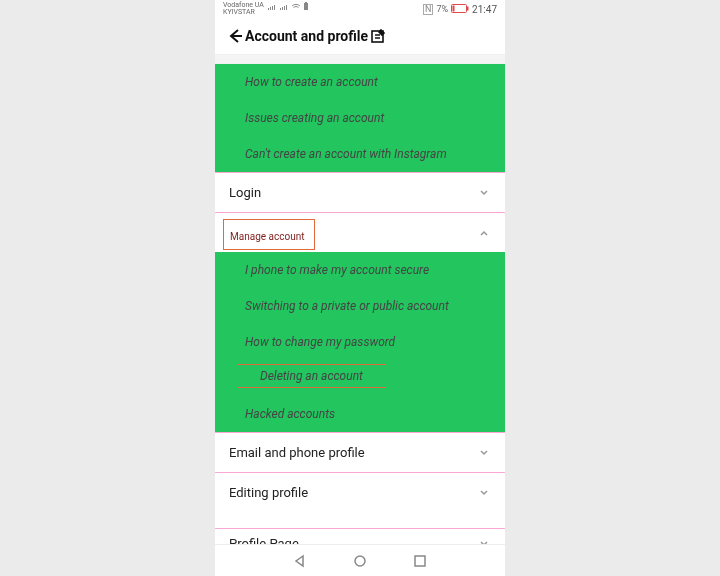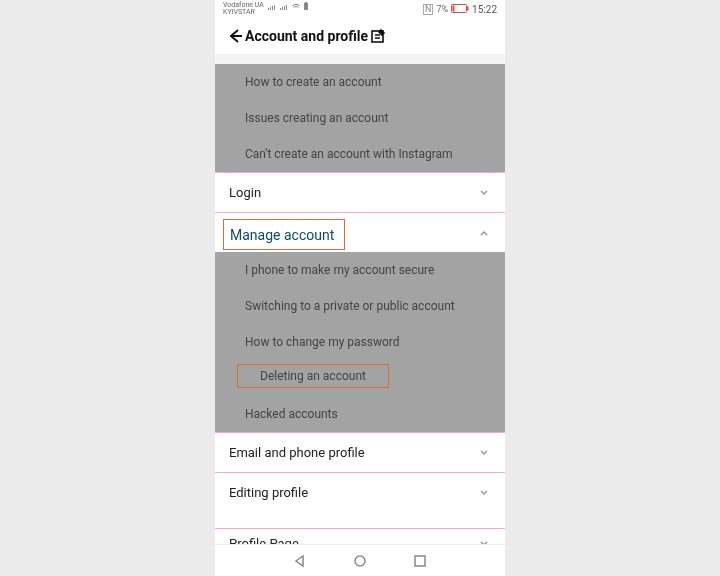--- a/index.html
+++ b/index.html
@@ -65,21 +65,22 @@
   .section-head .label { font-size: 13px; color:#222; }
   .chev { width:14px; height:14px; display:flex; align-items:center; justify-content:center; }
   .chev svg { stroke:#999; }
   .sub-item {
     height: 36px;
     display:flex; align-items:center;
     padding: 0 14px 0 30px;
     font-size: 12px;
     color:#444;
     cursor:pointer;
-    background:#a3a3a3;
+    background:#22c55e;
+    font-style:italic;
   }
   .highlight-sub {
     position:relative;
   }
   .highlight-sub .hl-box{
     position:absolute;
     left:22px; top:4px; right:auto;
     border:1px solid #e06a3a;
     padding: 4px 22px;
     font-size:12px;
@@ -99,21 +100,21 @@
   .nav-btn svg { stroke:#888; fill:none;}
   
   .ma-head { position:relative; }
   .ma-head .hl{
     position:absolute;
     left:8px; top:6px;
     border:1px solid #e06a3a;
     padding:5px 10px 5px 6px;
   }
   .ma-head .label { visibility:hidden; } 
-  .ma-head .hl span{ font-size:14px; color:#0c4a6e;}
+  .ma-head .hl span{ font-size:10px; color:#7f1d1d;}
 </style>
 </head>
 <body>
 
 <div class="phone">
 
   <div class="status-bar">
     <div class="status-left">
       <div class="carrier-stack">
         <span>Vodafone UA</span>
@@ -146,21 +147,21 @@
     <div class="status-right">
       <span class="nfc">N</span>
       <span class="batt-pct">7%</span>
       <span class="batt-low">
         <svg width="18" height="9">
             <rect x="0.5" y="0.5" width="15" height="8" rx="1" fill="none" stroke="#e04848"></rect>
             <rect class="fill" x="1.5" y="1.5" width="2" height="6"></rect>
             <rect x="16" y="2.5" width="1.5" height="4" fill="#e04848"></rect>
           </svg>
       </span>
-      <span class="clock">15:22</span>
+      <span class="clock">21:47</span>
     </div>
   </div>
 
   <div class="app-header">
     <div class="back-icon">
       <svg width="18" height="18" fill="none" stroke-width="2">
           <path d="M12 3 L5 9 L12 15"></path>
           <path d="M5 9 H16"></path>
         </svg>
     </div>

